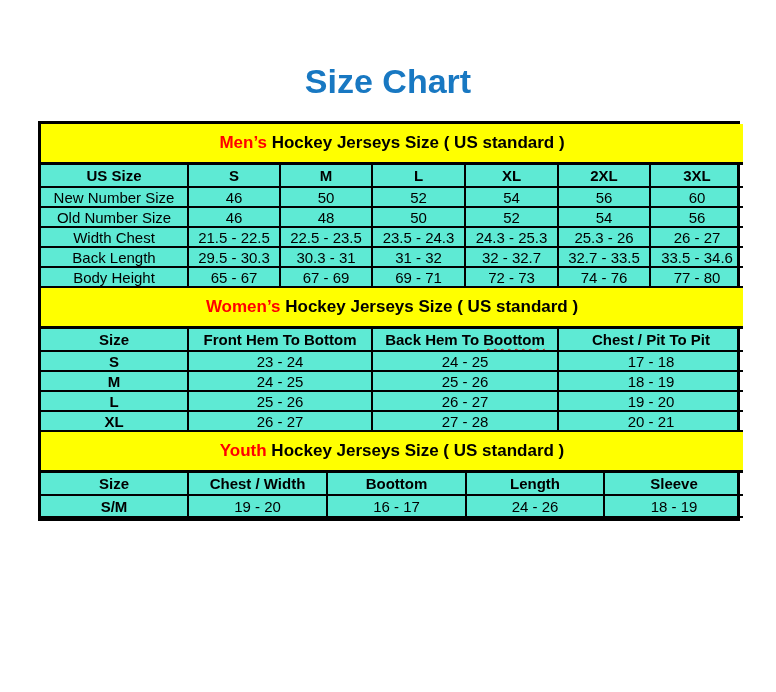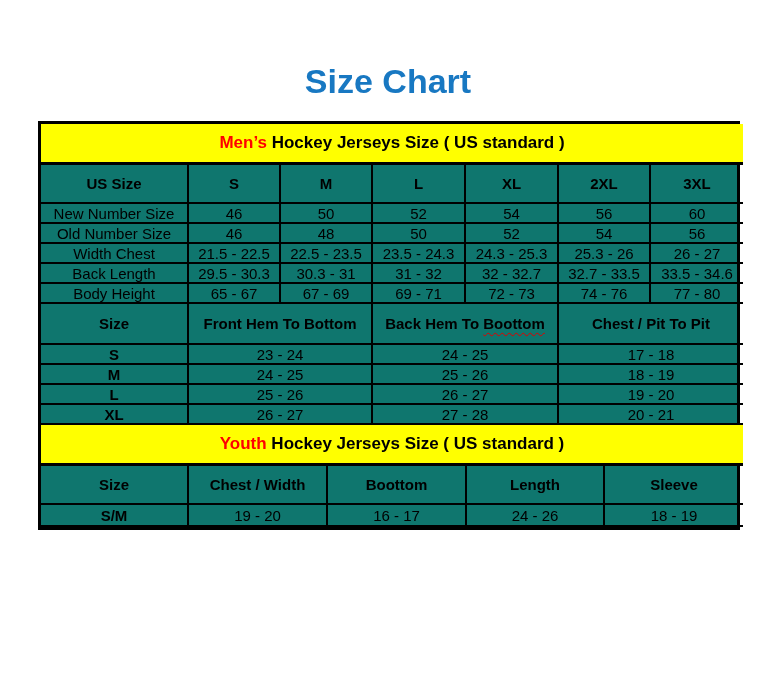--- a/index.html
+++ b/index.html
@@ -24,21 +24,21 @@
     font-size:34px;
     line-height:34px;
     font-weight:bold;
     color:var(--title-blue);
     letter-spacing:0px;
   }
   .size-table{
     margin:23px 0 6px 38px;
     width:702px;
     border:3px solid var(--border-black);
-    background:#0f766e;
+    background:#5eead4;
   }
   table.sec{
     border-collapse:collapse;
     width:100%;
     table-layout:fixed;
   }
   table.sec td, table.sec th{
     border:2px solid var(--border-black);
     text-align:center;
     vertical-align:middle;
@@ -55,21 +55,21 @@
   tr.caption-row td{
     background:var(--section-bg);
     font-weight:bold;
     font-size:17px;
     height:39px;
     border-bottom:3px solid var(--border-black);
     border-top:3px solid var(--border-black);
   }
   table.sec:first-child tr.caption-row td{border-top:none;}
   .hl{color:var(--highlight-red);}
-  tr.head-row th{font-weight:bold;height:40px;}
+  tr.head-row th{font-weight:bold;height:24px;}
   tr.data-row{height:20px;}
   table.youth tr.data-row{height:22px;}
   td.rowlabel{font-weight:normal;}
   td.rowlabel-b{font-weight:bold;}
   .typo{
     text-decoration:underline;
     text-decoration-style:wavy;
     text-decoration-color:var(--typo-red);
     text-decoration-thickness:1px;
     text-underline-offset:3px;
@@ -154,20 +154,23 @@
     </table>
 
   <table class="sec women">
     <colgroup>
       <col style="width:147px">
         <col style="width:184px">
         <col style="width:186px">
         <col style="width:185px">
     </colgroup>
     <tbody>
+        <tr class="caption-row">
+      <td colspan="4"><span class="hl">Women’s</span><span> Hockey Jerseys Size ( US standard )</span></td>
+    </tr>
     <tr class="head-row">
       <th>Size</th>
       <th>Front Hem To Bottom</th>
       <th><span>Back Hem To </span><span class="typo">Boottom</span></th>
       <th>Chest / Pit To Pit</th>
     </tr>
     <tr class="data-row">
       <td class="rowlabel-b">S</td>
       <td>23 - 24</td>
       <td>24 - 25</td>

